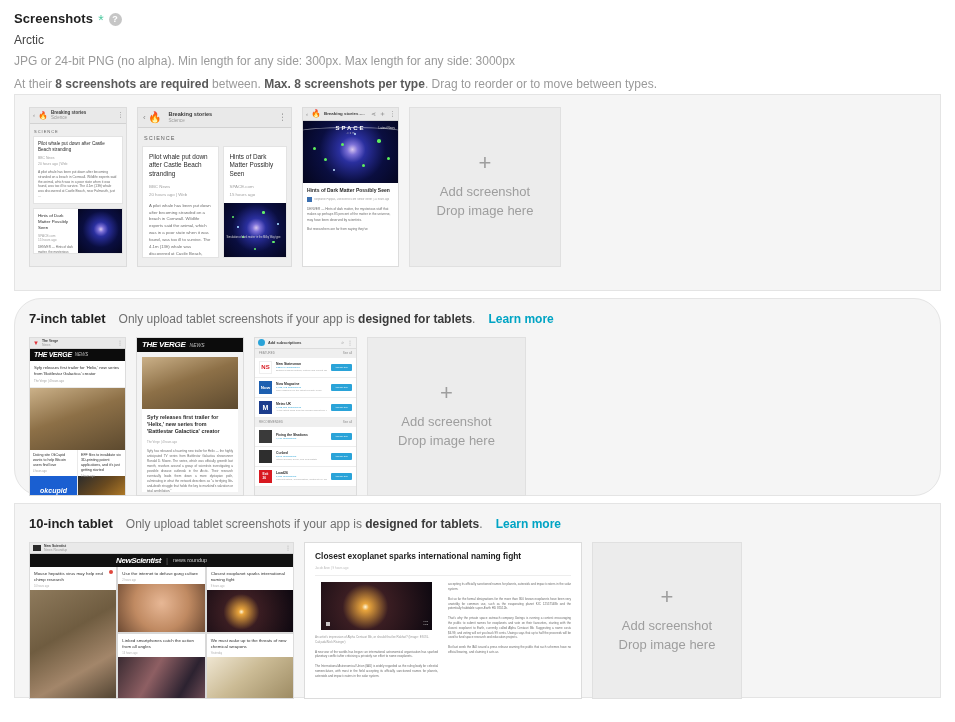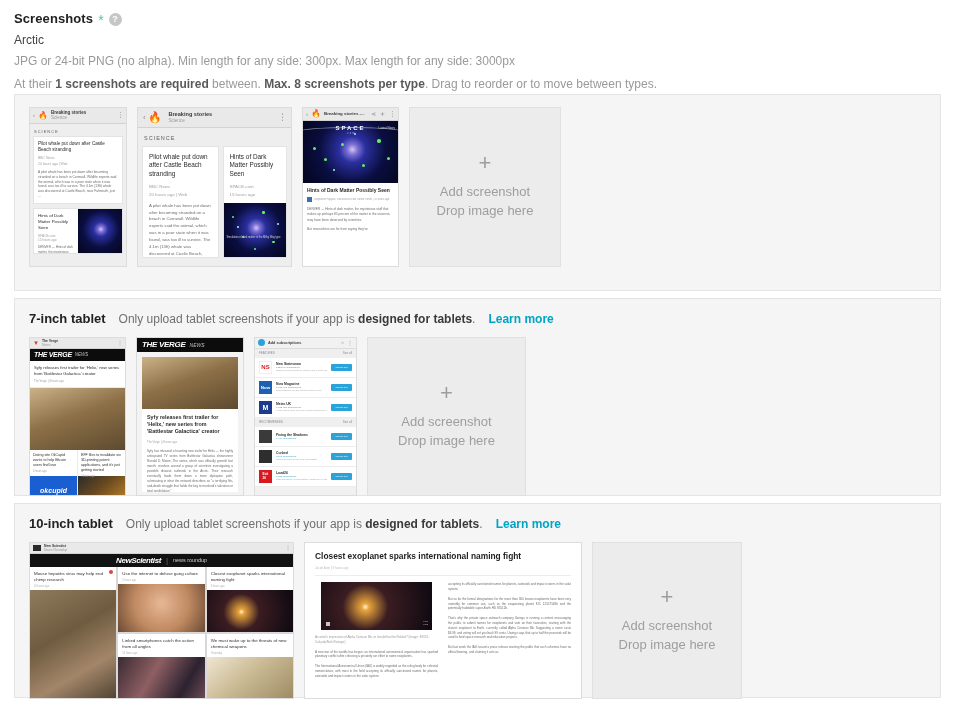--- a/index.html
+++ b/index.html
@@ -133,21 +133,21 @@
 
 <div class="header">
   <div class="title-row">
     <span class="title">Screenshots</span>
     <span class="req-star">*</span>
     <span class="help-icon">?</span>
   </div>
   <div class="lang">Arctic</div>
   <div class="hint">JPG or 24-bit PNG (no alpha). Min length for any side: 300px. Max length for any side: 3000px</div>
   <div class="hint">
-    <span>At their </span><b>1 screenshots are required</b><span> between. </span><b>Max. 8 screenshots per type</b><span>. Drag to reorder or to move between types.</span>
+    <span>At their </span><b>8 screenshots are required</b><span> between. </span><b>Max. 8 screenshots per type</b><span>. Drag to reorder or to move between types.</span>
   </div>
 </div>
 
 <div class="panel" style="height:197px;">
   <div class="shelf">
 
     <div class="thumb" style="width:98px;height:160px;">
       <div class="appbar" style="height:16px;font-size:4.5px;">
         <span style="color:#8a8a8a;font-size:6px;">‹</span>
         <span class="flame" style="font-size:8px;">🔥</span>
@@ -254,21 +254,21 @@
     </div>
 
     <div class="drop" style="width:152px;height:160px;">
       <div class="plus">+</div>
       <div>Add screenshot</div>
       <div>Drop image here</div>
     </div>
   </div>
 </div>
 
-<div class="panel" style="height:198px;">
+<div class="panel" style="height:198px;border-radius:27px;">
   <div class="sec-head">
     <span class="sec-title">7-inch tablet</span>
     <span class="sec-note"><span>Only upload tablet screenshots if your app is </span><b>designed for tablets</b><span>.</span></span>
     <a class="learn" href="#">Learn more</a>
   </div>
   <div class="shelf">
 
     <div class="thumb" style="width:97px;height:159px;">
       <div class="appbar" style="height:11px;font-size:3.4px;">
         <span style="color:#e0343c;font-size:6px;">▼</span>

